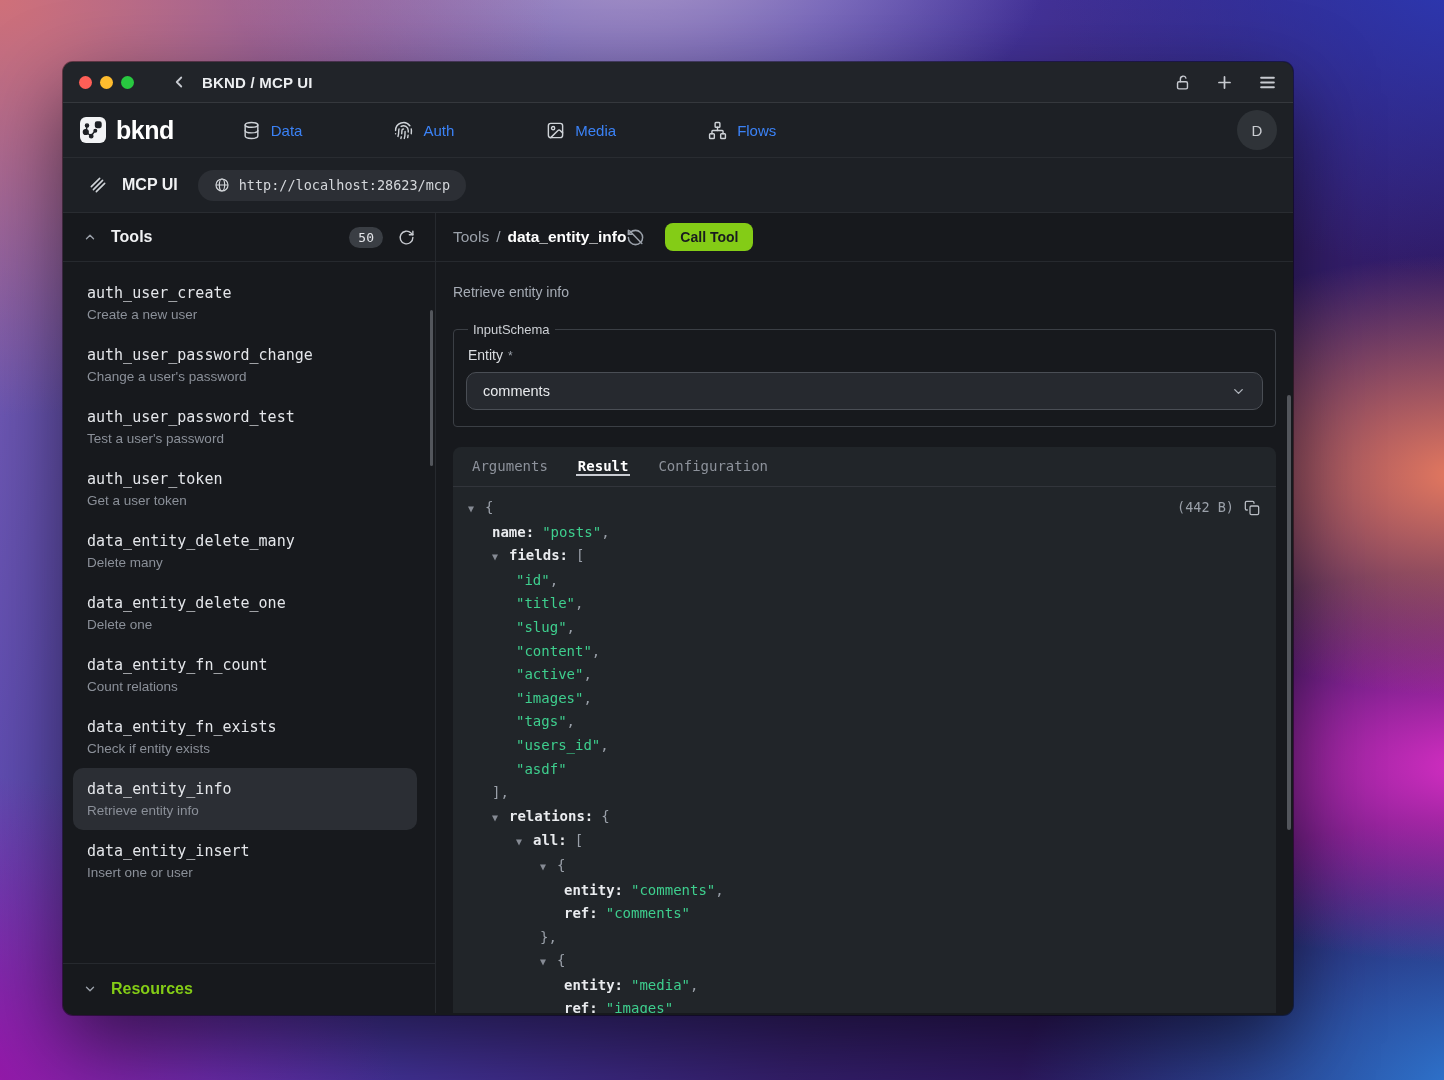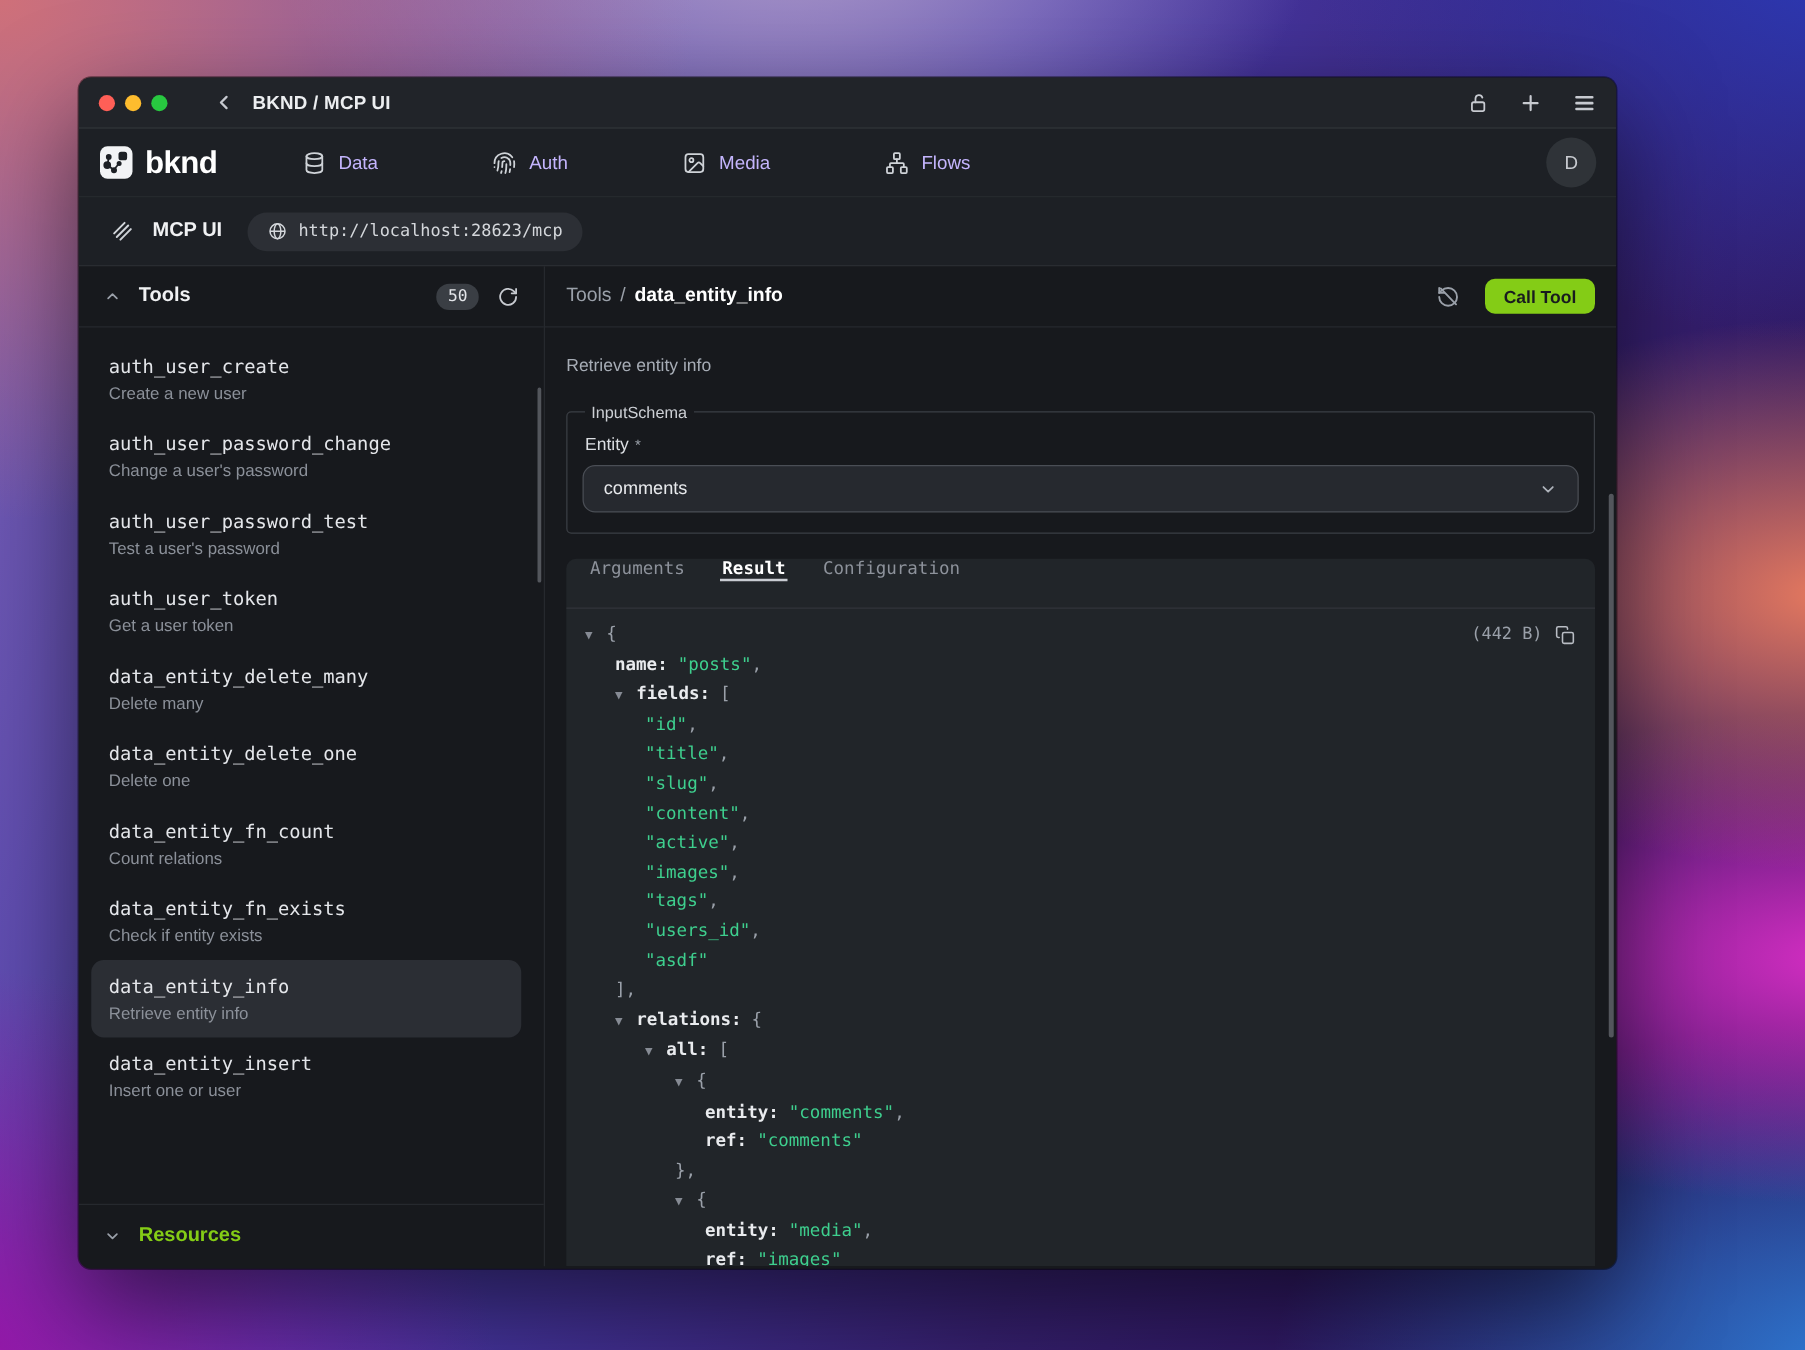--- a/index.html
+++ b/index.html
@@ -34,21 +34,21 @@
   .titlebar .back{ background:none; border:none; margin-right:14px; display:flex; cursor:pointer; }
   .win-title{ font-weight:700; font-size:15px; color:#eceef0; letter-spacing:.2px; }
   .tb-right{ margin-left:auto; display:flex; align-items:center; gap:24px; }
   .tb-btn{ background:none; border:none; display:flex; cursor:pointer; }
 
   
   .navbar{ height:55px; background:#1d2025; border-bottom:1px solid #292c31;
     display:flex; align-items:center; padding:0 16px; }
   .logo{ display:flex; align-items:center; gap:9px; margin-right:56px; }
   .logo-text{ font-size:25px; font-weight:800; color:#fff; letter-spacing:-.5px; }
-  .nav-item{ display:flex; align-items:center; gap:10px; color:#c4b5fd; font-size:15px;
+  .nav-item{ display:flex; align-items:center; gap:10px; color:#3b82f6; font-size:15px;
     padding:8px 12px; border-radius:8px; margin-right:68px; cursor:pointer; }
   .avatar{ margin-left:auto; width:40px; height:40px; border-radius:50%; background:#2f3338;
     display:flex; align-items:center; justify-content:center; color:#c9ccd1; font-size:15px; }
 
   
   .appbar{ height:55px; background:#1d2025; border-bottom:1px solid #292c31;
     display:flex; align-items:center; padding:0 25px; gap:14px; }
   .app-name{ font-weight:700; font-size:16px; color:#f0f1f3; margin-right:6px; }
   .url-pill{ display:flex; align-items:center; gap:9px; background:#2c2f35; border-radius:16px;
     height:31px; padding:0 16px; color:#d4d7db; font-family:"DejaVu Sans Mono", monospace; font-size:13.5px; cursor:pointer; }
@@ -72,21 +72,21 @@
   .tool-desc{ font-size:13.5px; color:#8b9099; margin-top:5px; }
 
   .resources{ height:50px; border-top:1px solid #26292e; display:flex; align-items:center;
     padding:0 20px; cursor:pointer; }
   .resources .chev{ display:flex; margin-right:14px; }
   .resources-title{ font-weight:700; font-size:16px; color:#84cc16; }
 
   
   .main{ flex:1; display:flex; flex-direction:column; min-width:0; }
   .main-header{ height:49px; border-bottom:1px solid #26292e; display:flex; align-items:center;
-    justify-content:space-between; padding:0 17px; }
+    padding:0 17px; }
   .breadcrumb{ font-size:15.5px; }
   .bc-section{ color:#9aa0a9; cursor:pointer; }
   .bc-sep{ color:#9aa0a9; margin:0 7px; }
   .bc-tool{ color:#ffffff; font-weight:700; }
   .actions{ display:flex; align-items:center; gap:20px; }
   .icon-btn{ background:none; border:none; display:flex; cursor:pointer; }
   .call-tool{ background:#84cc16; color:#191b1f; border:none; border-radius:8px;
     font-family:"Liberation Sans", sans-serif; font-weight:700; font-size:14px;
     padding:6px 15px; cursor:pointer; }
 
@@ -95,21 +95,21 @@
 
   fieldset.schema{ border:1px solid #3b3f45; border-radius:4px; padding:4px 12px 16px; margin-bottom:20px; }
   fieldset.schema legend{ font-size:13px; color:#cdd0d5; padding:0 5px; margin-left:2px; }
   .entity-label{ font-size:14px; color:#dbdee2; margin:6px 0 9px 2px; }
   .req{ color:#9aa0a9; font-size:12px; margin-left:5px; }
   .select{ height:38px; background:#26292f; border:1px solid #4a4e55; border-radius:10px;
     display:flex; align-items:center; justify-content:space-between; padding:0 16px; cursor:pointer; }
   .select-value{ font-size:14.5px; color:#e8eaed; }
 
   .panel{ flex:1; background:#212529; border-radius:8px 8px 0 0; display:flex; flex-direction:column; overflow:hidden; }
-  .tabs{ height:40px; border-bottom:1px solid #32353b; display:flex; align-items:flex-start;
+  .tabs{ height:40px; border-bottom:1px solid #32353b; display:flex; align-items:center;
     padding:0 17px; gap:26px; flex:none; }
   .tab{ display:flex; align-items:center; font-family:"DejaVu Sans Mono", monospace; font-size:14px;
     color:#8d929b; border-bottom:2px solid transparent; margin-bottom:-1px; padding:0 2px; cursor:pointer; }
   .tab.active{ color:#ffffff; font-weight:700; border-color:#c9ccd2; }
 
   .json-area{ flex:1; position:relative; padding-top:9px; overflow:hidden;
     font-family:"DejaVu Sans Mono", monospace; font-size:14px; line-height:23.6px; }
   .json-meta{ position:absolute; top:9px; right:16px; display:flex; align-items:center; gap:10px;
     color:#9aa0a9; font-size:13.5px; }
   .copy-btn{ background:none; border:none; display:flex; cursor:pointer; }

